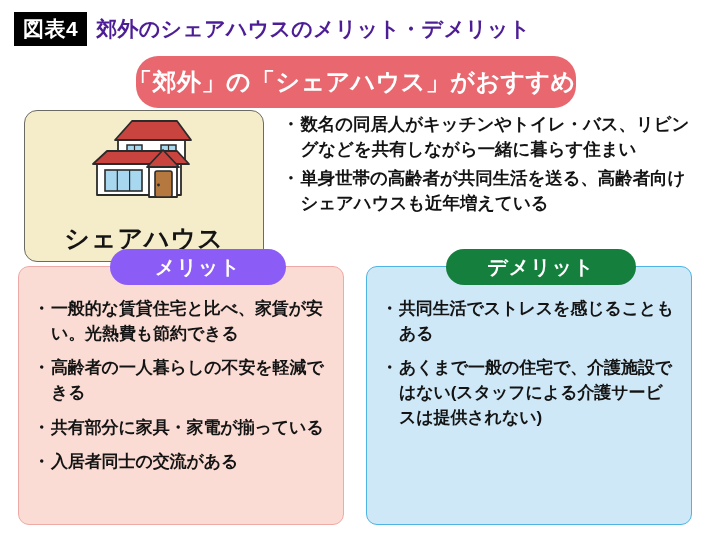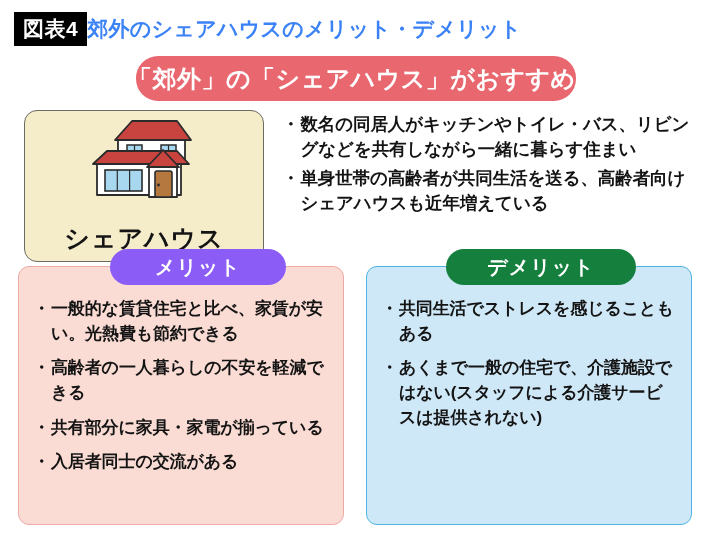--- a/index.html
+++ b/index.html
@@ -17,45 +17,46 @@
     -webkit-font-smoothing: antialiased;
   }
 
   
   .header {
     position: absolute;
     left: 14px;
     top: 12px;
     display: flex;
     align-items: center;
+    gap: 9px;
   }
   .fig-badge {
     background: #000000;
     color: #ffffff;
     font-size: 21px;
     font-weight: bold;
     line-height: 1;
     padding: 6px 9px 7px 9px;
     letter-spacing: 0.5px;
   }
   .header-title {
     font-size: 21px;
     font-weight: bold;
-    color: #3b82f6;
+    color: #4c1d95;
     letter-spacing: 0.3px;
     white-space: nowrap;
   }
 
   
   .recommend-banner {
     position: absolute;
     left: 136px;
     top: 56px;
     width: 440px;
-    height: 45px;
+    height: 52px;
     background: #e9686f;
     border-radius: 22px;
     display: flex;
     align-items: center;
     justify-content: center;
   }
   .recommend-text {
     color: #ffffff;
     font-size: 24px;
     font-weight: bold;

